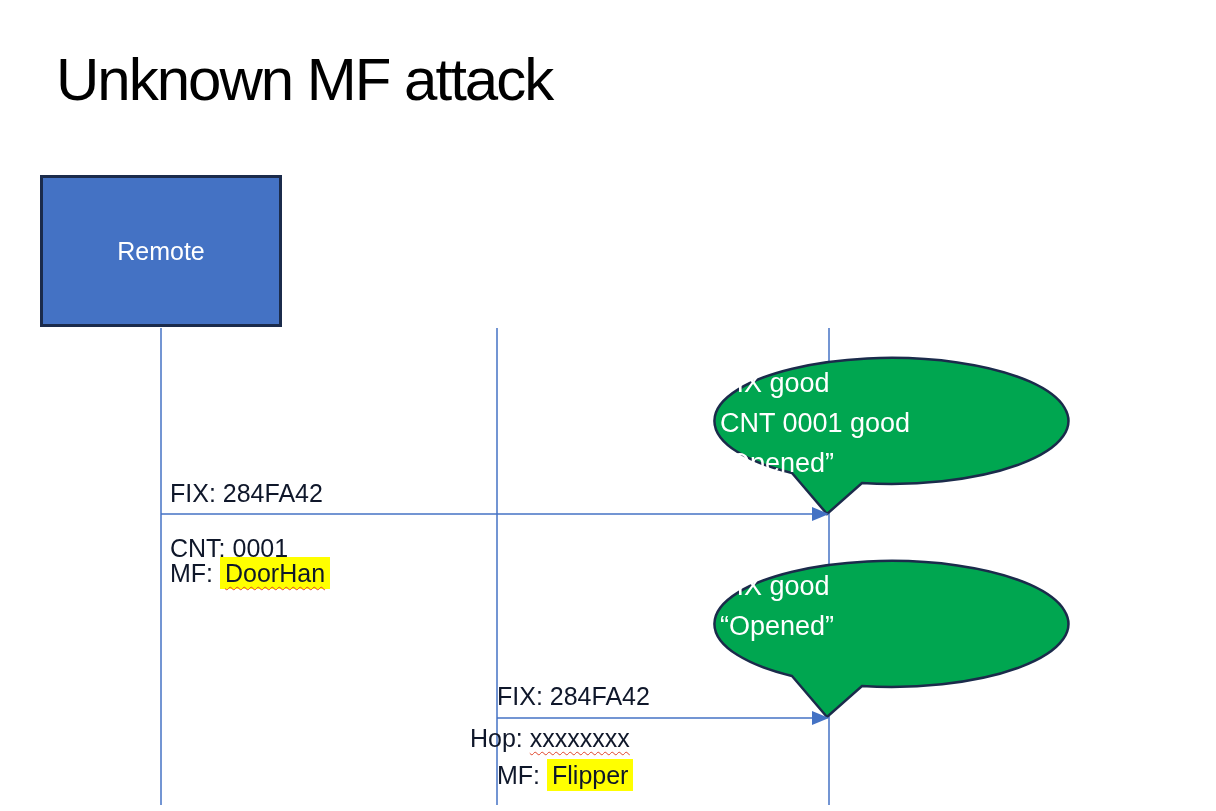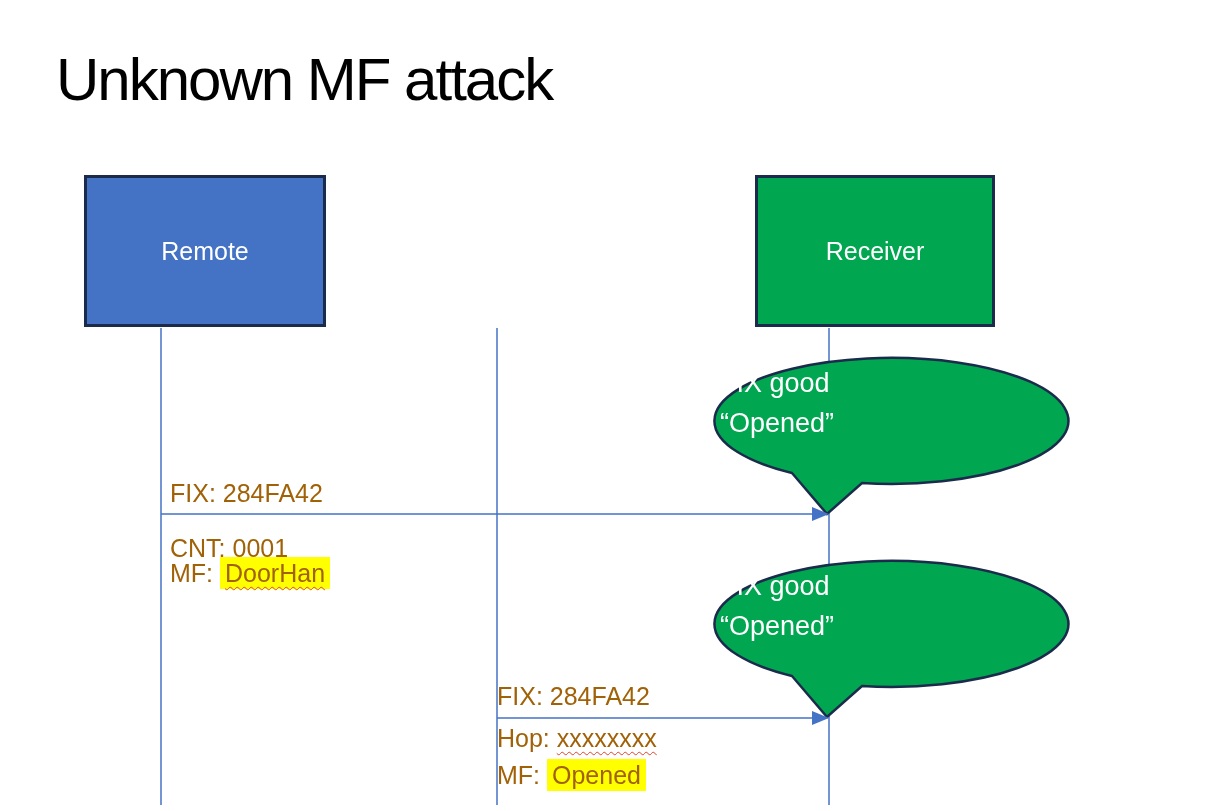--- a/index.html
+++ b/index.html
@@ -27,38 +27,37 @@
     position: absolute;
     top: 175px;
     height: 152px;
     box-sizing: border-box;
     border: 3px solid #1B2B4B;
     display: flex;
     align-items: center;
     justify-content: center;
     color: #ffffff;
     font-size: 25px;
-    margin-left: 44px;
   }
   .actor-remote   { left: 40px;  width: 242px; background: #4472C4; }
   .actor-flipper  { left: 375px; width: 242px; background: #ED7D31; }
   .actor-receiver { left: 711px; width: 240px; background: #00A650; }
   svg.canvas {
     position: absolute;
     left: 0; top: 0;
     width: 1216px; height: 811px;
   }
   .lifeline { stroke: #4472C4; stroke-width: 1.5; fill: none; }
   .msg-line { stroke: #4472C4; stroke-width: 1.5; fill: none; }
   .arrowhead { fill: #4472C4; stroke: none; }
   .bubble { stroke: #1B2B4B; stroke-width: 2.5; }
   .msg-label {
     position: absolute;
     font-size: 25px;
-    color: #a16207;
+    color: #0f172a;
     white-space: pre;
     line-height: 1.2;
   }
   .hl { background: #FFFF00; padding: 2px 5px; }
   .squiggle {
     text-decoration-line: underline;
     text-decoration-style: wavy;
     text-decoration-color: #E0442A;
     text-decoration-thickness: 1px;
     text-underline-offset: 4px;
@@ -92,34 +91,32 @@
     <line class="msg-line" x1="161" y1="514" x2="815" y2="514"></line>
     <polygon class="arrowhead" points="829,514 812,507 812,521"></polygon>
 
     <line class="msg-line" x1="497" y1="718" x2="815" y2="718"></line>
     <polygon class="arrowhead" points="829,718 812,711 812,725"></polygon>
   </svg>
 
   <div class="actor actor-remote">
     <span>Remote</span>
   </div>
-  <div class="actor actor-receiver">
-    <span>Receiver</span>
-  </div>
 
   <div class="msg-label" style="left:170px; top:478px;">FIX: 284FA42</div>
   <div class="msg-label" style="left:170px; top:521px;margin-top:12px;">CNT: 0001</div>
   <div class="msg-label" style="left:170px; top:558px;"><span>MF: </span><span class="hl squiggle">DoorHan</span></div>
 
   <div class="msg-label" style="left:497px; top:681px;">FIX: 284FA42</div>
-  <div class="msg-label" style="left:497px; top:723px;"><span>Hop: </span><span class="squiggle">xxxxxxxx</span></div>
-  <div class="msg-label" style="left:497px; top:760px;"><span>MF: </span><span class="hl">Opened</span></div>
+  <div class="msg-label" style="left:470px; top:723px;"><span>Hop: </span><span class="squiggle">xxxxxxxx</span></div>
+  <div class="msg-label" style="left:497px; top:760px;"><span>MF: </span><span class="hl">Flipper</span></div>
 
   <div class="callout-text callout-1-text">
     <div>FIX good</div>
+    <div>CNT 0001 good</div>
     <div>“Opened”</div>
   </div>
 
   <div class="callout-text callout-2-text">
     <div>FIX good</div>
     <div>“Opened”</div>
   </div>
 
 </div>
 

